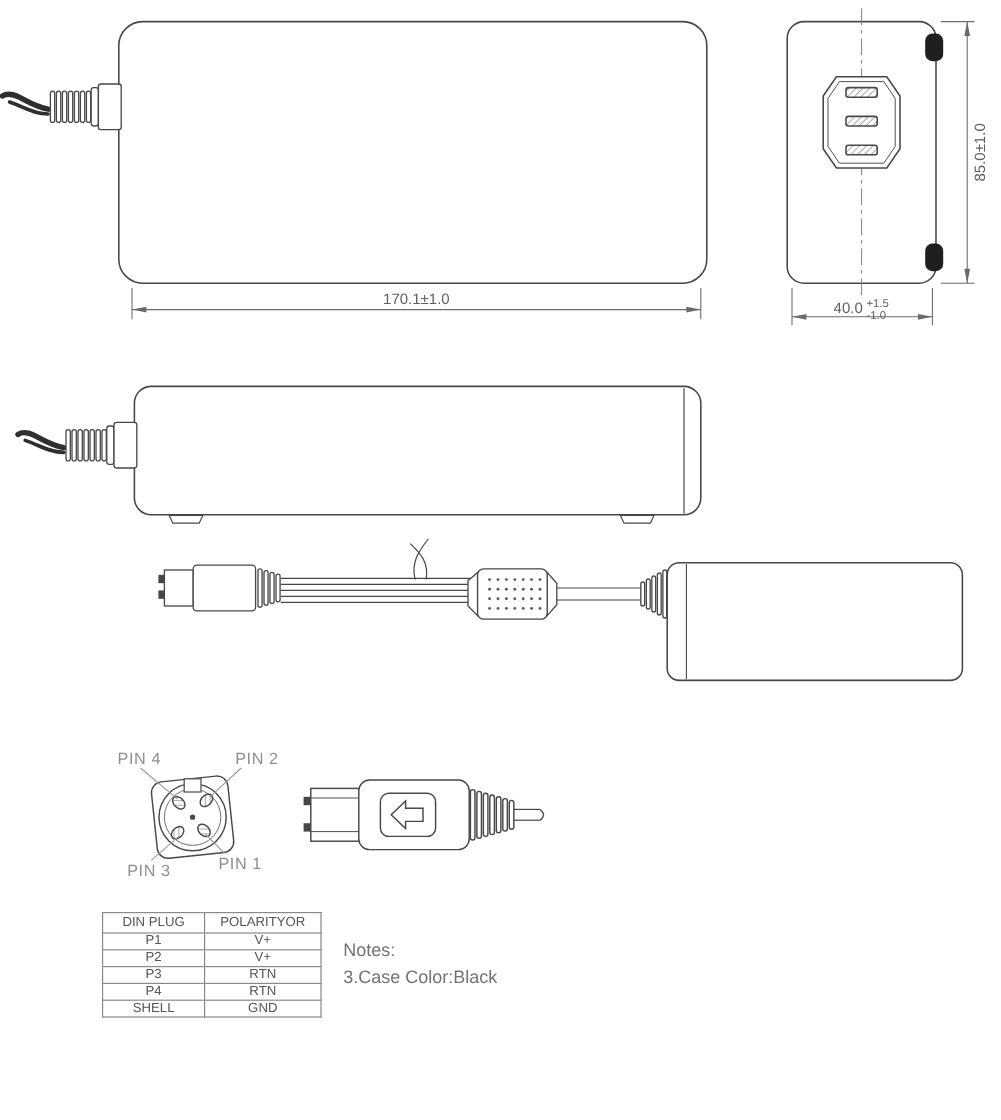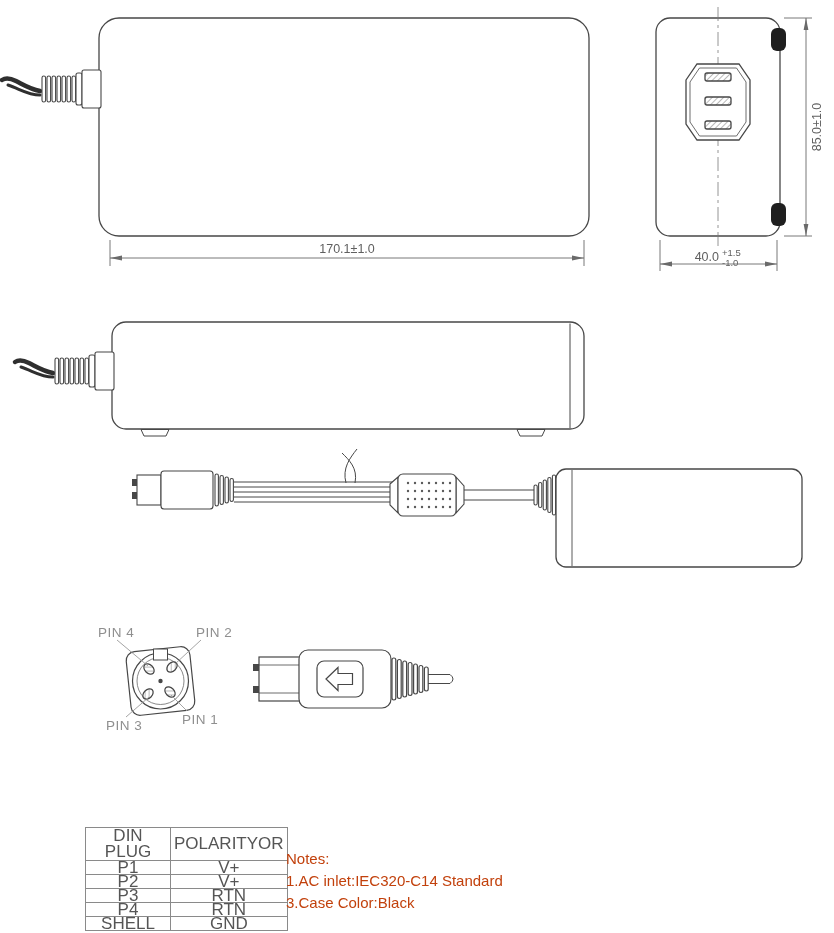--- a/index.html
+++ b/index.html
@@ -7,33 +7,33 @@
     position:relative; width:834px; height:933px; background:#ffffff;
     font-family:"Liberation Sans", sans-serif; overflow:hidden;
   }
   .canvas svg { position:absolute; left:0; top:0; }
   svg text { font-family:"Liberation Sans", sans-serif; stroke:none; }
   .dim       { fill:#5f5f5f; font-size:12.5px; }
   .dim-small { fill:#5f5f5f; font-size:9.5px; }
   .pinlbl    { fill:#8f8f8f; font-size:13.5px; letter-spacing:0.5px; }
 
   .din-table {
-    position:absolute; left:85px; top:827px;
-    border-collapse:collapse; font-size:17px; color:#555;
+    position:absolute; left:85px; top:760px;
+    border-collapse:collapse; font-size:11px; color:#555;
     text-align:center; background:#fff;
   }
   .din-table th, .din-table td {
     border:1px solid #8a8a8a; font-weight:400;
     padding:0 3px; height:13px; line-height:13px;
   }
   .din-table th { height:16px; line-height:16px; }
   .col-plug { width:78px; }
   .col-pol  { width:90px; }
 
-  .notes { position:absolute; left:286px; top:848px; font-size:15px; color:#c2410c; }
+  .notes { position:absolute; left:286px; top:782px; font-size:15px; color:#737373; }
   .notes div { line-height:22px; white-space:nowrap; }
 </style>
 </head>
 <body>
 
 <div class="canvas">
 
 <svg width="834" height="933" viewBox="0 0 834 933">
   <defs>
     <pattern id="hatch" patternUnits="userSpaceOnUse" width="4" height="4" patternTransform="rotate(45)">
@@ -260,17 +260,16 @@
     </tr>
     <tr>
       <td>SHELL</td>
       <td>GND</td>
     </tr>
   </tbody>
 </table>
 
 <div class="notes">
   <div>Notes:</div>
-  <div>1.AC inlet:IEC320-C14 Standard</div>
   <div>3.Case Color:Black</div>
 </div>
 
 </div>
 
 </body></html>

